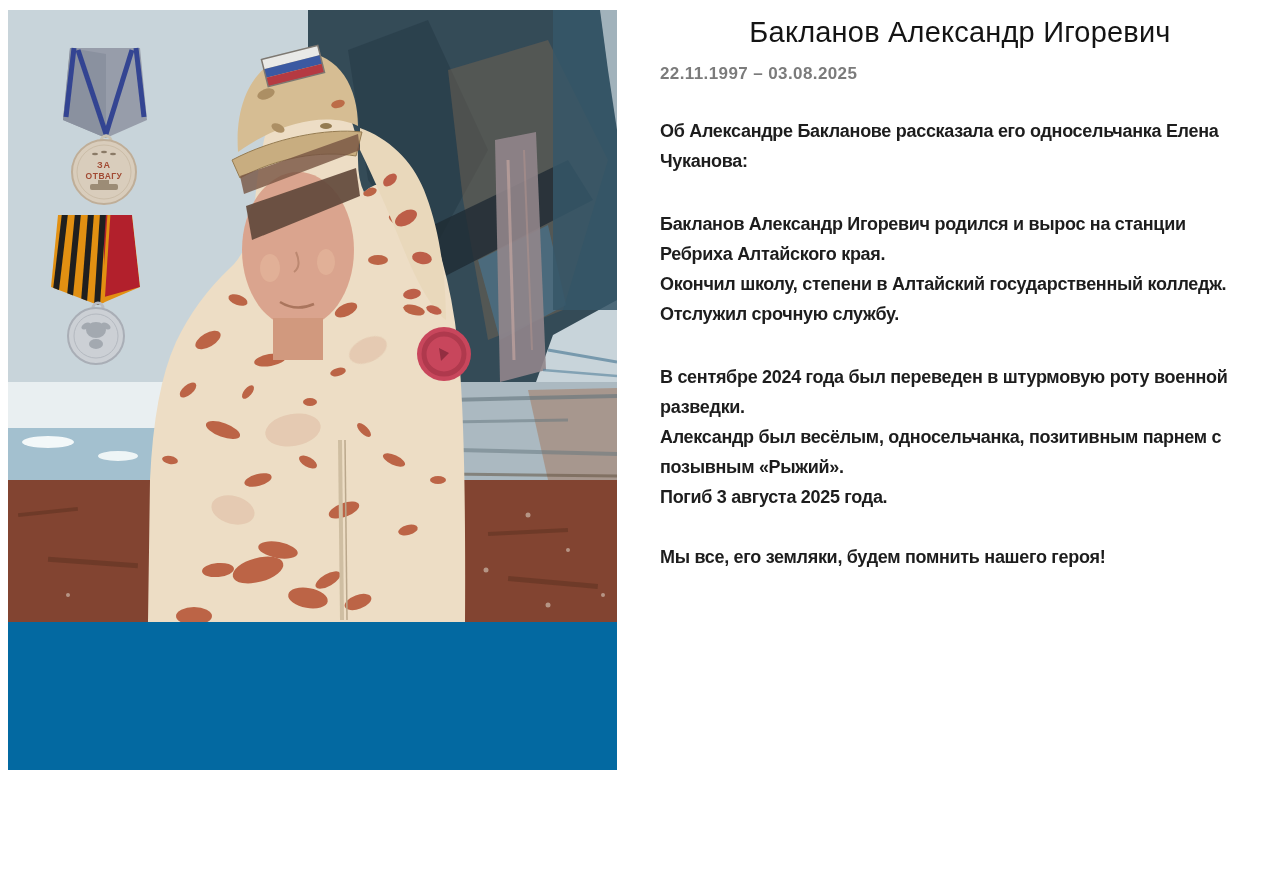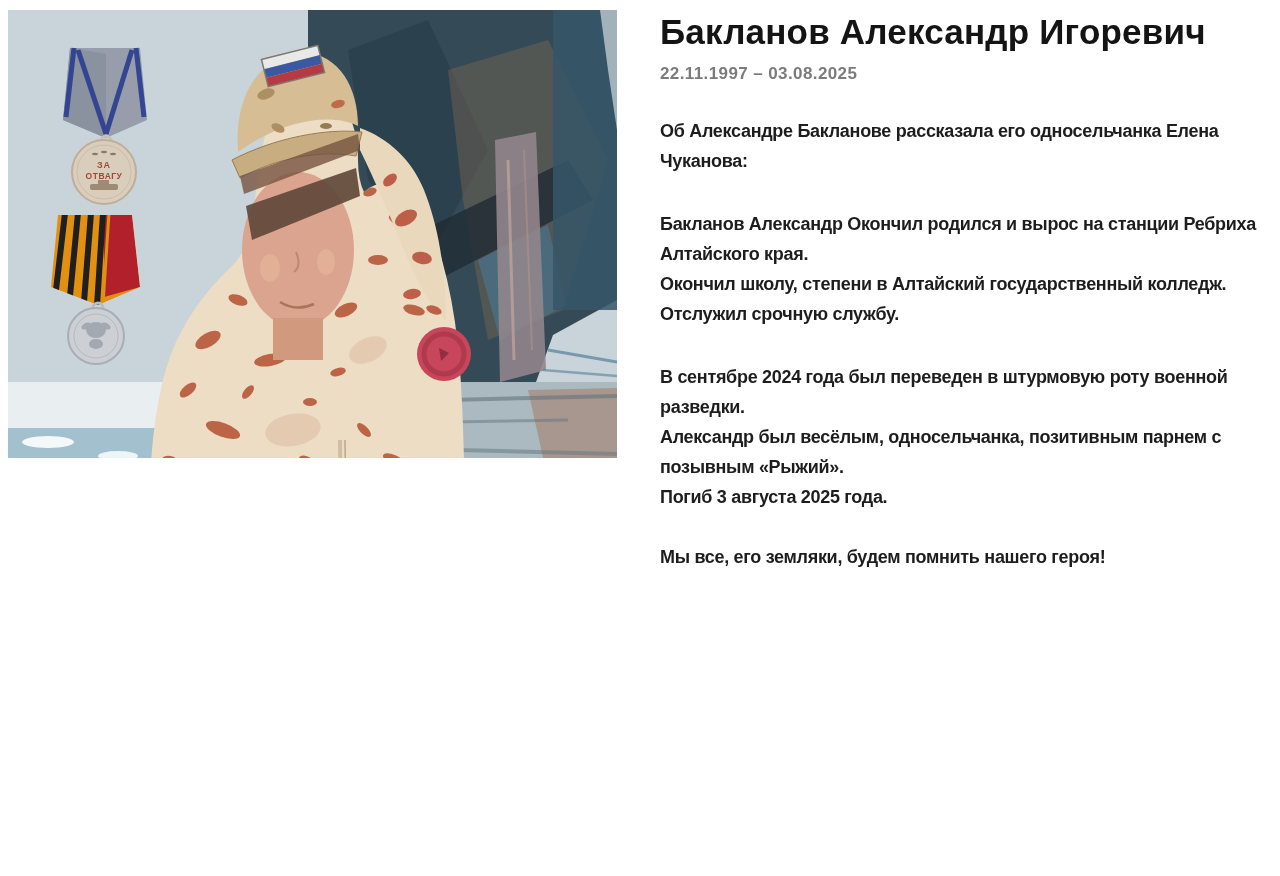--- a/index.html
+++ b/index.html
@@ -1,31 +1,31 @@
 <!DOCTYPE html>
 <html><head>
 <meta charset="utf-8">
 <style>
   html,body{margin:0;padding:0;}
   body{
     width:1280px;height:876px;background:#ffffff;position:relative;
     font-family:"Liberation Sans", sans-serif;overflow:hidden;
   }
   .photo-wrap{
-    position:absolute;left:8px;top:10px;width:609px;height:448px;
-    overflow:hidden;background:#8b5cf6;
+    position:absolute;left:8px;top:10px;width:609px;height:760px;
+    overflow:hidden;background:#0369a1;
   }
   .photo-wrap svg{display:block;}
   .content{
     position:absolute;left:660px;top:14px;width:600px;
     color:#1d1d1d;
   }
   .title{
-    font-size:35px;line-height:36px;font-weight:700;color:#141414;
-    letter-spacing:0.2px;margin:0;
+    font-size:29px;line-height:36px;font-weight:400;color:#141414;
+    letter-spacing:0.2px;margin:0;text-align:center;
   }
   .dates{
     margin-top:14px;font-size:17px;font-weight:700;color:#7b7b7b;
     letter-spacing:0.4px;
   }
   .story{margin-top:32px;}
   .story p{
     margin:0 0 33px 0;font-size:18px;font-weight:700;line-height:30px;
     letter-spacing:-0.3px;color:#1d1d1d;
   }
@@ -225,16 +225,16 @@
       </g>
     </g>
   </svg>
 </div>
 
 <div class="content">
   <h1 class="title">Бакланов Александр Игоревич</h1>
   <div class="dates">22.11.1997 – 03.08.2025</div>
   <div class="story">
       <p><span>Об Александре Бакланове рассказала его односельчанка Елена Чуканова:</span></p>
-      <p><span>Бакланов Александр Окончил родился и вырос на станции Ребриха Алтайского края.</span><br><span>Окончил школу, степени в Алтайский государственный колледж.</span><br><span>Отслужил срочную службу.</span></p>
+      <p><span>Бакланов Александр Игоревич родился и вырос на станции Ребриха Алтайского края.</span><br><span>Окончил школу, степени в Алтайский государственный колледж.</span><br><span>Отслужил срочную службу.</span></p>
       <p><span>В сентябре 2024 года был переведен в штурмовую роту военной разведки.</span><br><span>Александр был весёлым, односельчанка, позитивным парнем с позывным «Рыжий».</span><br><span>Погиб 3 августа 2025 года.</span><br><br><span>Мы все, его земляки, будем помнить нашего героя!</span></p>
     </div>
 </div>
 
 </body></html>

